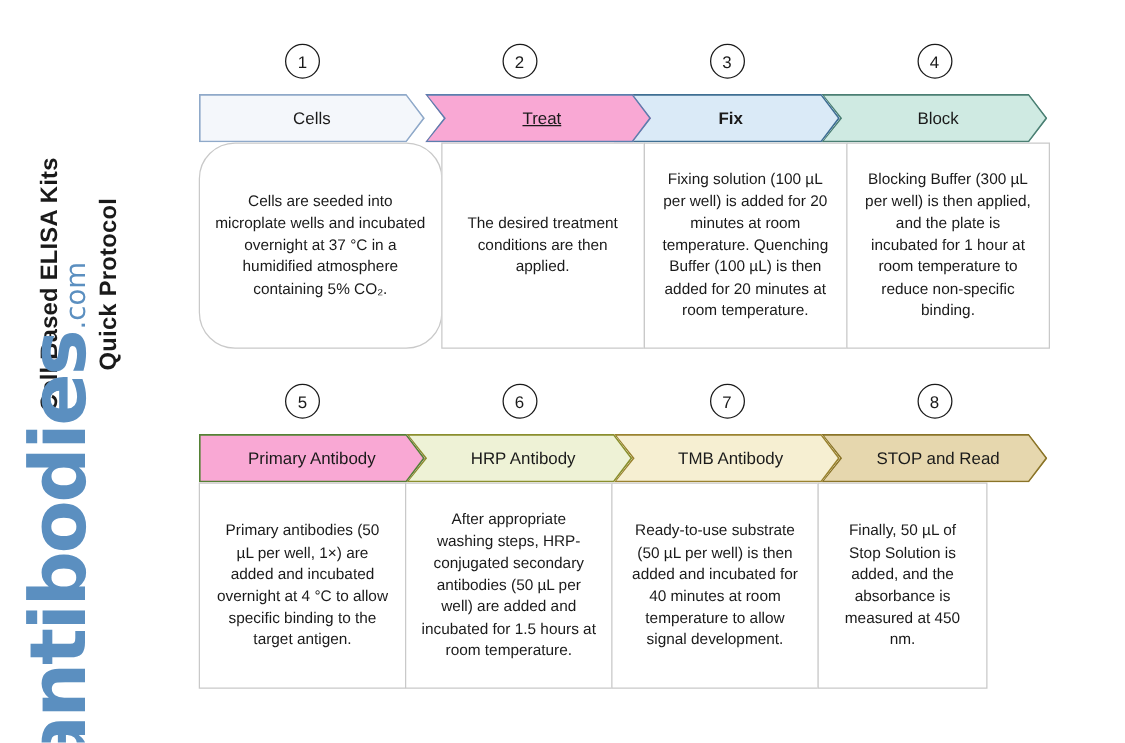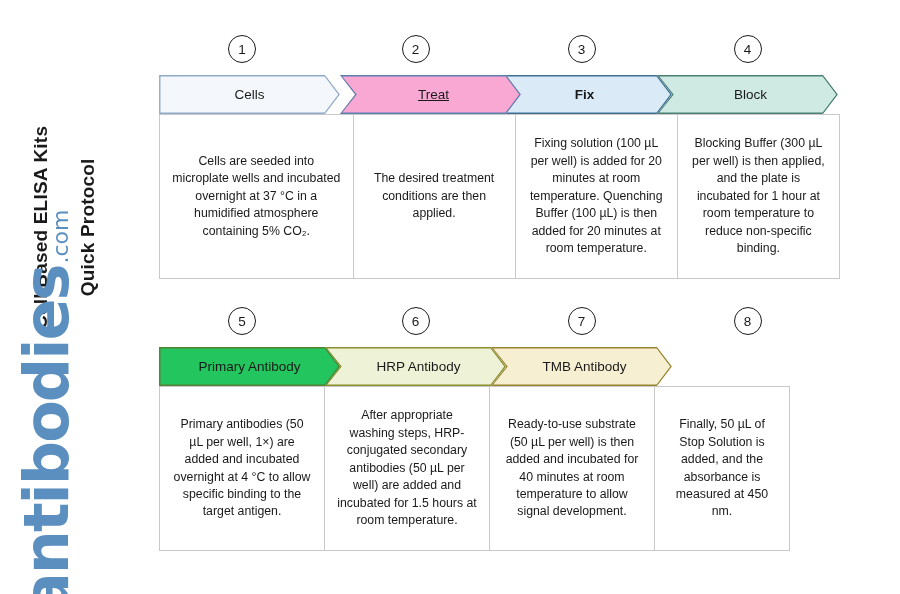--- a/index.html
+++ b/index.html
@@ -145,58 +145,64 @@
         <div class="num" style="left: 408.5px;">3</div>
         <div class="chev" style="left: 498px; width: 181px; background: rgb(207, 234, 226); z-index: 7; clip-path: polygon(0px 0px, calc(100% - 15px) 0px, 100% 50%, calc(100% - 15px) 100%, 0px 100%, 15px 50%);">
           <svg width="181" height="39" style="position: absolute; left: 0px; top: 0px; pointer-events: none;">
             <polygon points="0.8,0.8 166,0.8 180.2,19.5 166,38.2 0.8,38.2 15.8,19.5" fill="none" stroke="#4b7f73" stroke-width="1.4"></polygon>
           </svg>
           <span style="margin-left: 6px;">Block</span>
         </div>
         <div class="num" style="left: 574.5px;">4</div>
       </div>
     <div class="body-band">
-        <div class="cell" style="width: 198px;">
+        <div class="cell" style="width: 198px; border-radius: 29px;">
           <div>Cells are seeded into microplate wells and incubated overnight at 37 °C in a humidified atmosphere containing 5% CO₂.</div>
         </div>
         <div class="cell" style="width: 166px;">
           <div>The desired treatment conditions are then applied.</div>
         </div>
         <div class="cell" style="width: 166px;">
           <div>Fixing solution (100 µL per well) is added for 20 minutes at room temperature. Quenching Buffer (100 µL) is then added for 20 minutes at room temperature.</div>
         </div>
         <div class="cell" style="width: 166px;">
           <div>Blocking Buffer (300 µL per well) is then applied, and the plate is incubated for 1 hour at room temperature to reduce non-specific binding.</div>
         </div>
       </div>
   </div>
 
   <div class="row row-2">
     <div class="chev-band">
-        <div class="chev" style="left: 0px; width: 181px; background: #22c55e; z-index: 10; clip-path: polygon(0px 0px, calc(100% - 15px) 0px, 100% 50%, calc(100% - 15px) 100%, 0px 100%);">
+        <div class="chev" style="left: 0px; width: 181px; background: #f9a8d4; z-index: 10; clip-path: polygon(0px 0px, calc(100% - 15px) 0px, 100% 50%, calc(100% - 15px) 100%, 0px 100%);">
           <svg width="181" height="39" style="position: absolute; left: 0px; top: 0px; pointer-events: none;">
             <polygon points="0.8,0.8 166,0.8 180.2,19.5 166,38.2 0.8,38.2" fill="none" stroke="#548235" stroke-width="1.4"></polygon>
           </svg>
           <span style="margin-left: 0px;">Primary Antibody</span>
         </div>
         <div class="num" style="left: 69px;">5</div>
         <div class="chev" style="left: 166px; width: 181px; background: rgb(238, 242, 214); z-index: 9; clip-path: polygon(0px 0px, calc(100% - 15px) 0px, 100% 50%, calc(100% - 15px) 100%, 0px 100%, 15px 50%);">
           <svg width="181" height="39" style="position: absolute; left: 0px; top: 0px; pointer-events: none;">
             <polygon points="0.8,0.8 166,0.8 180.2,19.5 166,38.2 0.8,38.2 15.8,19.5" fill="none" stroke="#8a8f2e" stroke-width="1.4"></polygon>
           </svg>
           <span style="margin-left: 6px;">HRP Antibody</span>
         </div>
         <div class="num" style="left: 242.5px;">6</div>
         <div class="chev" style="left: 332px; width: 181px; background: rgb(246, 239, 210); z-index: 8; clip-path: polygon(0px 0px, calc(100% - 15px) 0px, 100% 50%, calc(100% - 15px) 100%, 0px 100%, 15px 50%);">
           <svg width="181" height="39" style="position: absolute; left: 0px; top: 0px; pointer-events: none;">
             <polygon points="0.8,0.8 166,0.8 180.2,19.5 166,38.2 0.8,38.2 15.8,19.5" fill="none" stroke="#9a8330" stroke-width="1.4"></polygon>
           </svg>
           <span style="margin-left: 6px;">TMB Antibody</span>
         </div>
         <div class="num" style="left: 408.5px;">7</div>
+        <div class="chev" style="left: 498px; width: 181px; background: rgb(230, 215, 174); z-index: 7; clip-path: polygon(0px 0px, calc(100% - 15px) 0px, 100% 50%, calc(100% - 15px) 100%, 0px 100%, 15px 50%);">
+          <svg width="181" height="39" style="position: absolute; left: 0px; top: 0px; pointer-events: none;">
+            <polygon points="0.8,0.8 166,0.8 180.2,19.5 166,38.2 0.8,38.2 15.8,19.5" fill="none" stroke="#8a7429" stroke-width="1.4"></polygon>
+          </svg>
+          <span style="margin-left: 6px;">STOP and Read</span>
+        </div>
         <div class="num" style="left: 574.5px;">8</div>
       </div>
     <div class="body-band">
         <div class="cell" style="width: 166px;">
           <div>Primary antibodies (50 µL per well, 1×) are added and incubated overnight at 4 °C to allow specific binding to the target antigen.</div>
         </div>
         <div class="cell" style="width: 166px;">
           <div>After appropriate washing steps, HRP-conjugated secondary antibodies (50 µL per well) are added and incubated for 1.5 hours at room temperature.</div>
         </div>
         <div class="cell" style="width: 166px;">

